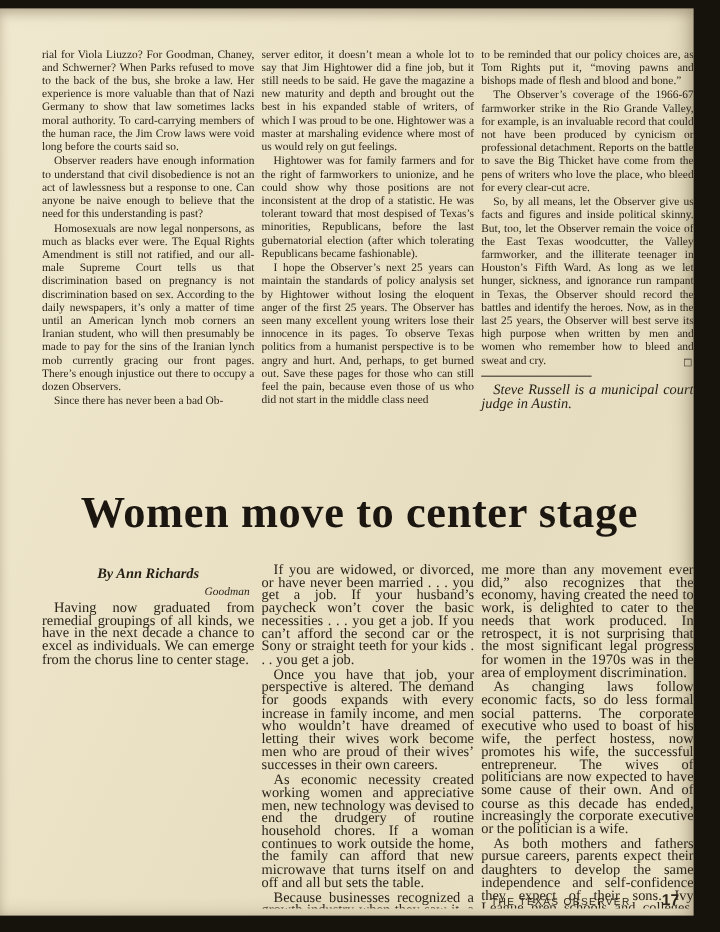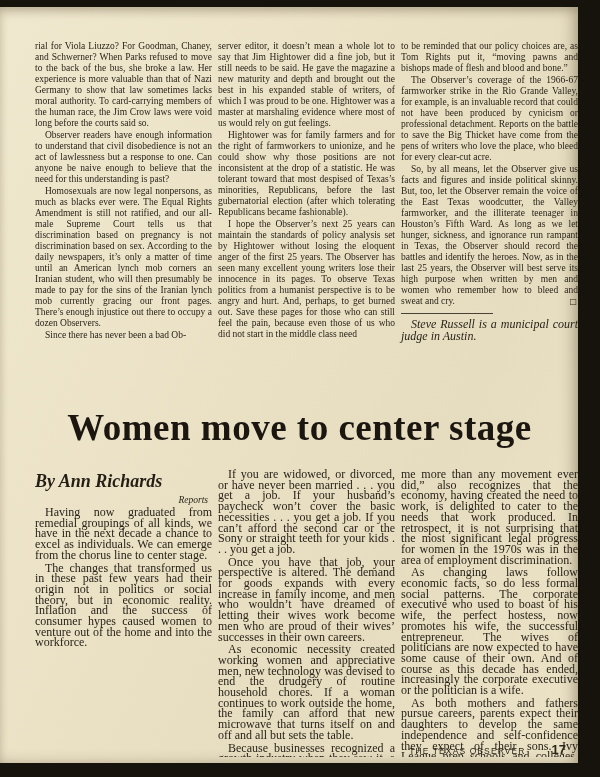--- a/index.html
+++ b/index.html
@@ -39,21 +39,21 @@
   }
   h1.headline{
     font-family:"Liberation Serif",serif;font-weight:700;
     font-size:37px;line-height:42px;letter-spacing:.5px;
     color:#1b1610;text-align:center;
     margin:10px 14px 0 0;
   }
   .feature-section{margin-top:20px;height:288px;overflow:hidden;}
   p.byline{
     font-family:"Liberation Serif",serif;font-weight:700;font-style:italic;
-    font-size:18px;color:#241e15;text-align:left;margin:2px 0 3px 0;
+    font-size:12px;color:#241e15;text-align:center;margin:2px 0 3px 0;
   }
   p.dateline{
     font-family:"Liberation Serif",serif;font-style:italic;
     font-size:9.5px;color:#2a2319;text-align:right;margin:0 4px 2px 0;
   }
   .footer{
     position:absolute;right:12px;bottom:6px;
     font-family:"Liberation Sans",sans-serif;
     font-size:8.5px;letter-spacing:1.1px;color:#2c261b;
     white-space:nowrap;
@@ -89,23 +89,22 @@
       <div class="credit-rule"></div>
       <p class="credit">Steve Russell is a municipal court judge in Austin.</p>
     </div>
   </div>
 
   <h1 class="headline">Women move to center stage</h1>
 
   <div class="cols feature-section">
     <div class="col">
       <p class="byline">By Ann Richards</p>
-      <p class="dateline">Reports</p>
+      <p class="dateline">Goodman</p>
       <p class="body">Having now graduated from remedial groupings of all kinds, we have in the next decade a chance to excel as individuals. We can emerge from the chorus line to center stage.</p>
-      <p class="body">The changes that transformed us in these past few years had their origin not in politics or social theory, but in economic reality. Inflation and the success of consumer hypes caused women to venture out of the home and into the workforce.</p>
     </div>
     <div class="col">
       <p class="body">If you are widowed, or divorced, or have never been married . . . you get a job. If your husband’s paycheck won’t cover the basic necessities . . . you get a job. If you can’t afford the second car or the Sony or straight teeth for your kids . . . you get a job.</p>
       <p class="body">Once you have that job, your perspective is altered. The demand for goods expands with every increase in family income, and men who wouldn’t have dreamed of letting their wives work become men who are proud of their wives’ successes in their own careers.</p>
       <p class="body">As economic necessity created working women and appreciative men, new technology was devised to end the drudgery of routine household chores. If a woman continues to work outside the home, the family can afford that new microwave that turns itself on and off and all but sets the table.</p>
       <p class="body">Because businesses recognized a growth industry when they saw it, a sizable segment of our economy is now based on the premise of the two-job family and the working mother. The woman who realized, “Wash-and-wear liberated</p>
     </div>
     <div class="col">
       <p class="body noindent">me more than any movement ever did,” also recognizes that the economy, having created the need to work, is delighted to cater to the needs that work produced. In retrospect, it is not surprising that the most significant legal progress for women in the 1970s was in the area of employment discrimination.</p>
       <p class="body">As changing laws follow economic facts, so do less formal social patterns. The corporate executive who used to boast of his wife, the perfect hostess, now promotes his wife, the successful entrepreneur. The wives of politicians are now expected to have some cause of their own. And of course as this decade has ended, increasingly the corporate executive or the politician is a wife.</p>

